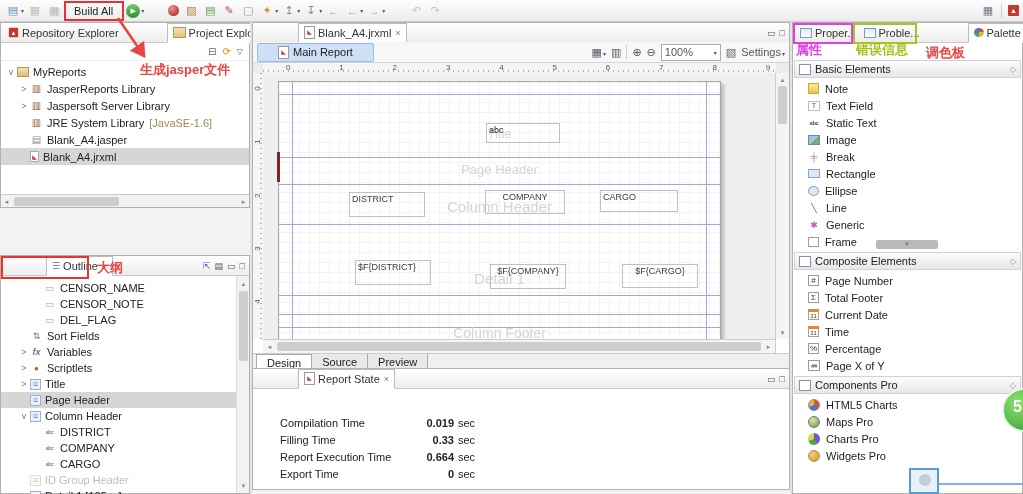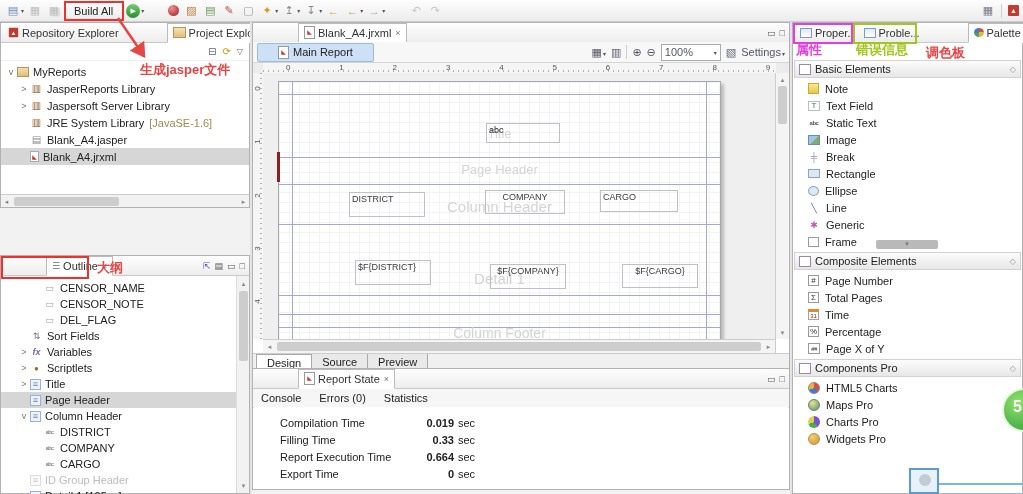--- a/index.html
+++ b/index.html
@@ -496,26 +496,20 @@
       <div class="vtab active">
         <span class="ticon mini-jr">◣</span>
         <span>Report State</span>
         <span class="tclose">×</span>
       </div>
       <span class="winbtns">
           <span>▭</span>
           <span>□</span>
         </span>
     </div>
-    <div class="clinks">
-
-    <span class="clink">Console</span>
-        <span class="clink">Errors (0)</span>
-        <span class="clink">Statistics</span>
-      </div>
     <div class="cstats">
 
     <div class="stat-row">
           <span class="stat-label">Compilation Time</span>
           <span class="stat-value">0.019</span>
           <span class="stat-unit">sec</span>
         </div>
         <div class="stat-row">
           <span class="stat-label">Filling Time</span>
           <span class="stat-value">0.33</span>
@@ -612,21 +606,25 @@
       <span class="pin">◇</span>
     </div>
     <div class="pal-items">
 
     <div class="pal-item">
           <span class="pal-ico" style="background: rgb(255, 255, 255); border: 1px solid rgb(153, 153, 153); color: rgb(51, 51, 51); font-size: 8px; width: 11px; height: 11px;">#</span>
           <span>Page Number</span>
         </div>
         <div class="pal-item">
           <span class="pal-ico" style="background: rgb(255, 255, 255); border: 1px solid rgb(153, 153, 153); color: rgb(51, 51, 51); font-size: 8px; width: 11px; height: 11px;">Σ</span>
-          <span>Total Pages</span>
+          <span>Total Footer</span>
+        </div>
+        <div class="pal-item">
+          <span class="pal-ico" style="background: rgb(255, 255, 255); border-width: 3px 1px 1px; border-style: solid; border-color: rgb(232, 134, 46) rgb(187, 153, 136) rgb(187, 153, 136); border-image: initial; color: rgb(68, 68, 68); font-size: 6px; width: 11px; height: 11px;">31</span>
+          <span>Current Date</span>
         </div>
         <div class="pal-item">
           <span class="pal-ico" style="background: rgb(255, 255, 255); border-width: 3px 1px 1px; border-style: solid; border-color: rgb(232, 134, 46) rgb(187, 153, 136) rgb(187, 153, 136); border-image: initial; color: rgb(68, 68, 68); font-size: 6px; width: 11px; height: 11px;">31</span>
           <span>Time</span>
         </div>
         <div class="pal-item">
           <span class="pal-ico" style="background: rgb(255, 255, 255); border: 1px solid rgb(153, 153, 153); color: rgb(51, 51, 51); font-size: 8px; width: 11px; height: 11px;">%</span>
           <span>Percentage</span>
         </div>
         <div class="pal-item">

